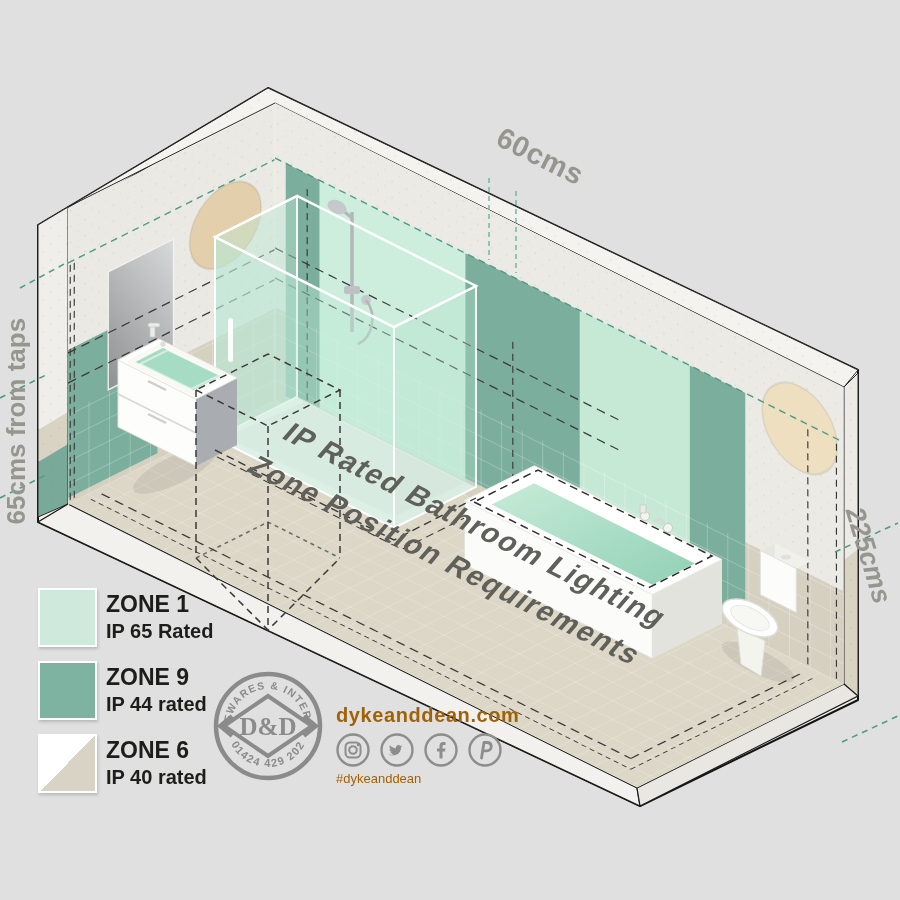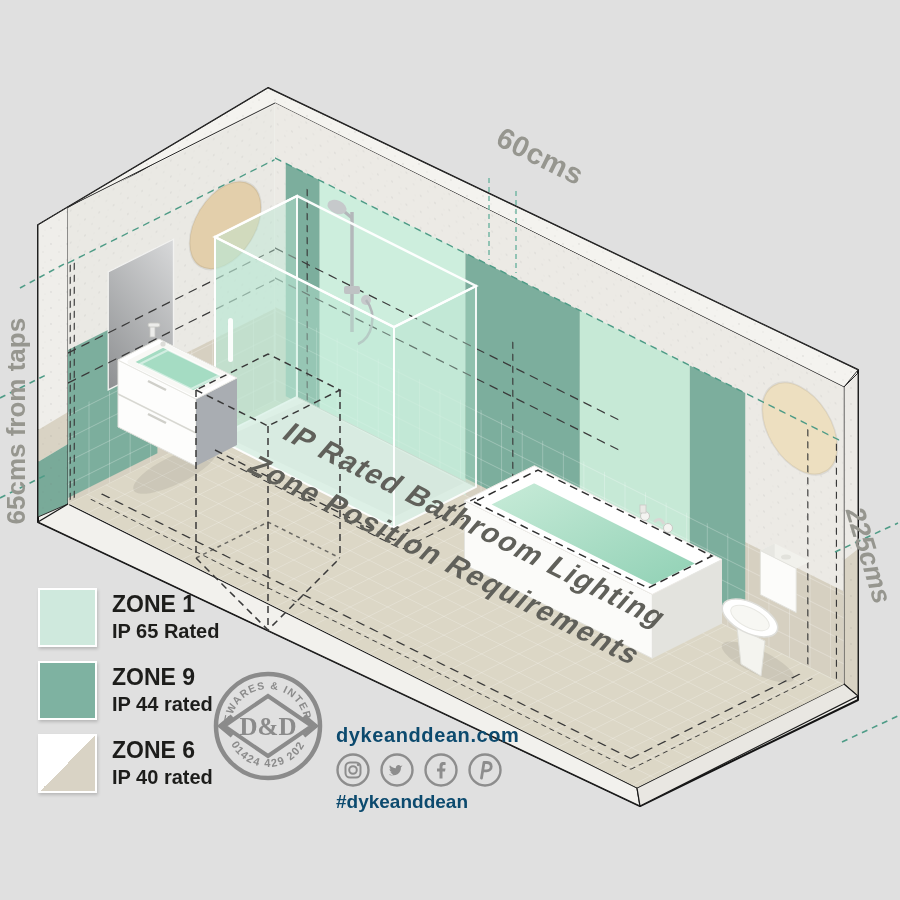--- a/index.html
+++ b/index.html
@@ -23,32 +23,32 @@
                letter-spacing:1.5px;transform:rotate(26.8deg) skewX(-14deg);}
 
   
   .legend{position:absolute;left:38px;top:588px;}
   .legend .row{display:flex;align-items:center;margin-bottom:14px;}
   .sw{width:55px;height:55px;border:2px solid #fff;box-shadow:1px 2px 3px rgba(0,0,0,.18);
       flex:0 0 auto;}
   .sw1{background:#cfe9dd;}
   .sw2{background:#7eb2a1;}
   .sw3{background:linear-gradient(135deg,#ffffff 50%,#d9d3c5 50%);}
-  .ltxt{margin-left:15px;color:#1d1d1b;}
+  .ltxt{margin-left:9px;color:#1d1d1b;}
   .zl{font-size:23px;font-weight:bold;line-height:1.2;}
   .zs{font-size:20px;line-height:1.25;font-weight:bold;}
 
   
   #logo{position:absolute;left:202px;top:660px;width:132px;height:132px;}
 
   
-  .social{position:absolute;left:336px;top:724px;color:#0c4a6e;}
+  .social{position:absolute;left:336px;top:704px;color:#a16207;}
   .site{font-size:20px;font-weight:bold;letter-spacing:.6px;}
   .icons{display:flex;gap:6px;margin:4px 0 2px -2px;}
-  .tag{font-size:19px;font-weight:bold;}
+  .tag{font-size:13px;font-weight:normal;}
 </style>
 </head>
 <body>
 
 <div class="stage">
 
   <svg id="scene" width="900" height="900" viewBox="0 0 900 900">
     <defs>
       <pattern id="tgrid" width="23" height="23" patternUnits="userSpaceOnUse">
         <path d="M23,0 H0 V23" fill="none" stroke="rgba(255,255,255,0.5)" stroke-width="1"></path>

